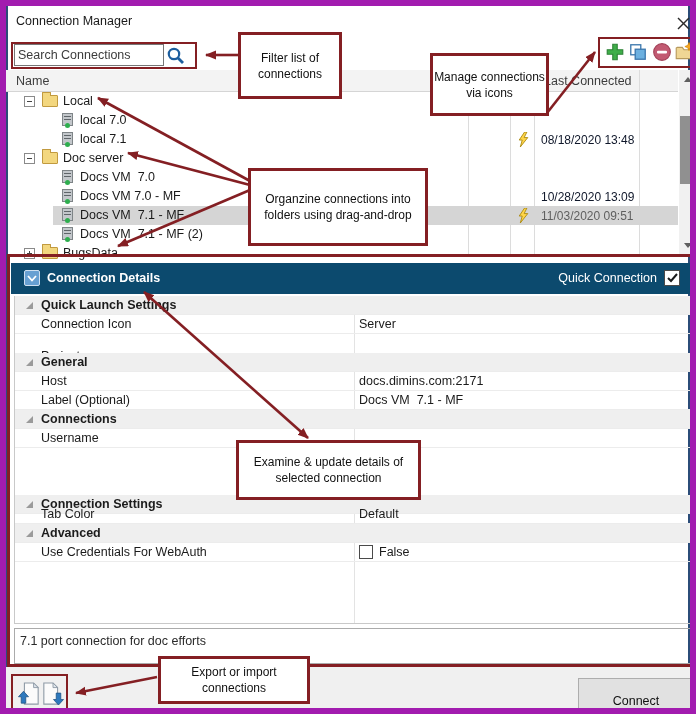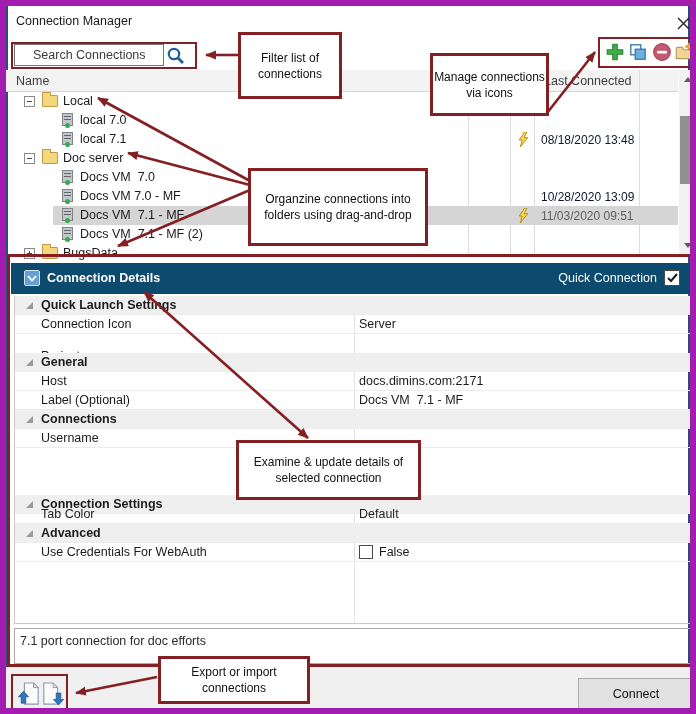--- a/index.html
+++ b/index.html
@@ -5,21 +5,21 @@
   html,body{margin:0;padding:0;background:#fff;}
   *{box-sizing:border-box;}
   .screen{position:relative;width:696px;height:714px;background:#fff;border:6px solid #a21caf;
           font-family:"Liberation Sans",sans-serif;overflow:hidden;}
   .win-edge{position:absolute;top:0;bottom:0;width:2px;background:#2b4c78;}
   
   .title{position:absolute;left:10px;top:8px;font-size:12.5px;color:#1a1a1a;}
   .close-btn{position:absolute;left:666px;top:6px;width:22px;height:22px;display:flex;align-items:center;justify-content:center;}
   
   .search-input{position:absolute;left:8px;top:38px;width:150px;height:22px;border:1px solid #767676;
-    font-family:"Liberation Sans",sans-serif;font-size:12.5px;padding:0 18px;color:#333;background:#fff;}
+    font-family:"Liberation Sans",sans-serif;font-size:12.5px;padding:0 3px;color:#333;background:#fff;}
   .search-input::placeholder{color:#3c3c3c;opacity:1;}
   .search-glass{position:absolute;left:160px;top:40px;width:20px;height:20px;}
   
   .tb-icon{position:absolute;top:36px;width:20px;height:20px;}
   
   .tree-header{position:absolute;left:0;top:64px;width:672px;height:22px;background:#f3f3f3;border-bottom:1px solid #d5d5d5;}
   .col-label{position:absolute;top:4px;font-size:12.5px;color:#3d3d3d;white-space:pre;}
   
   .tree{position:absolute;left:0;top:86px;width:672px;height:176px;}
   .vline{position:absolute;width:1px;background:#dcdcdc;top:64px;bottom:452px;}
@@ -62,21 +62,21 @@
   .pg-tri{position:absolute;left:11px;top:6px;width:0;height:0;border-left:7px solid transparent;border-bottom:7px solid #9a9a9a;}
   .pg-label{position:absolute;left:26px;top:2px;color:#1b1b1b;white-space:pre;}
   .pg-value{position:absolute;left:344px;top:2px;color:#1b1b1b;white-space:pre;}
   .pg-check{position:absolute;left:344px;top:2px;width:14px;height:14px;}
   .pg-check + .pg-value{left:364px;}
   
   .desc-box{position:absolute;left:8px;top:622px;width:680px;height:36px;border:1px solid #ababab;}
   .desc-text{position:absolute;left:14px;top:628px;font-size:12.5px;color:#2a2a2a;}
   .footer{position:absolute;left:0;top:661px;width:696px;height:53px;background:#f0f0f0;}
   .connect-btn{position:absolute;left:572px;top:672px;width:116px;height:31px;background:#e1e1e1;border:1px solid #adadad;
-    display:flex;align-items:center;justify-content:center;font-size:12.5px;color:#111;}
+    display:flex;align-items:flex-end;justify-content:center;font-size:12.5px;color:#111;}
   .io-icon{position:absolute;top:676px;width:22px;height:24px;}
   
   .ann-rect{position:absolute;border:2px solid #841f23;pointer-events:none;}
   .ann-rect.thick{border-width:3px;}
   .callout{position:absolute;background:#fff;border:3px solid #841f23;display:flex;flex-direction:column;
     align-items:center;justify-content:center;text-align:center;font-size:12px;color:#111;line-height:16px;z-index:70;}
   .arrows{position:absolute;left:0;top:0;width:696px;height:714px;z-index:80;pointer-events:none;}
 </style>
 </head>
 <body>

